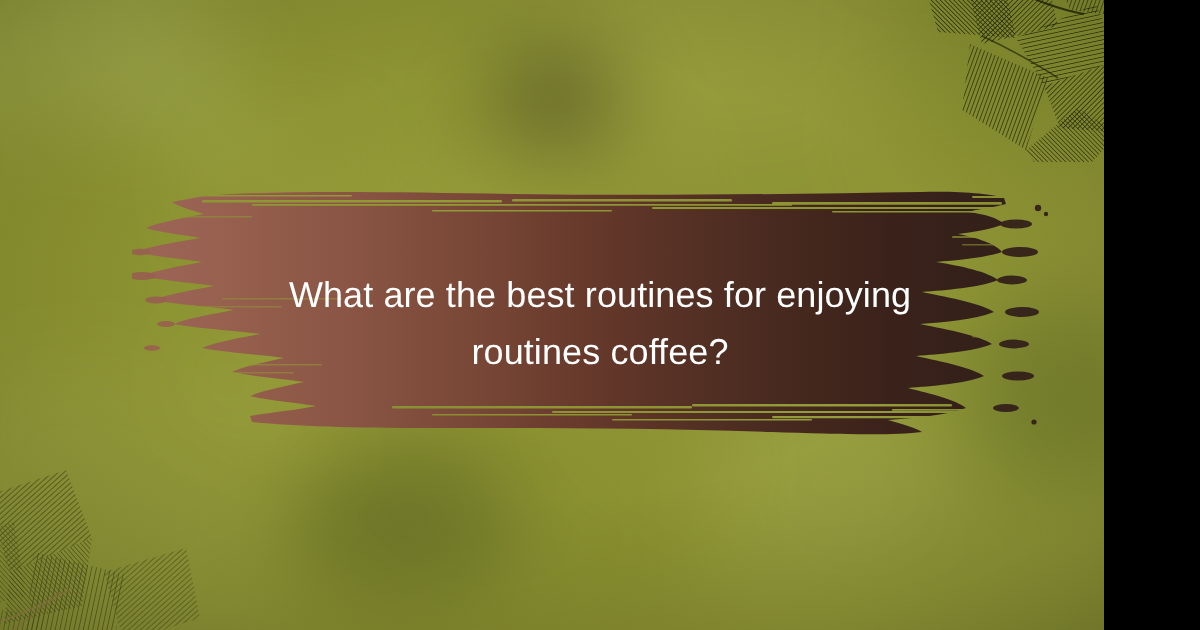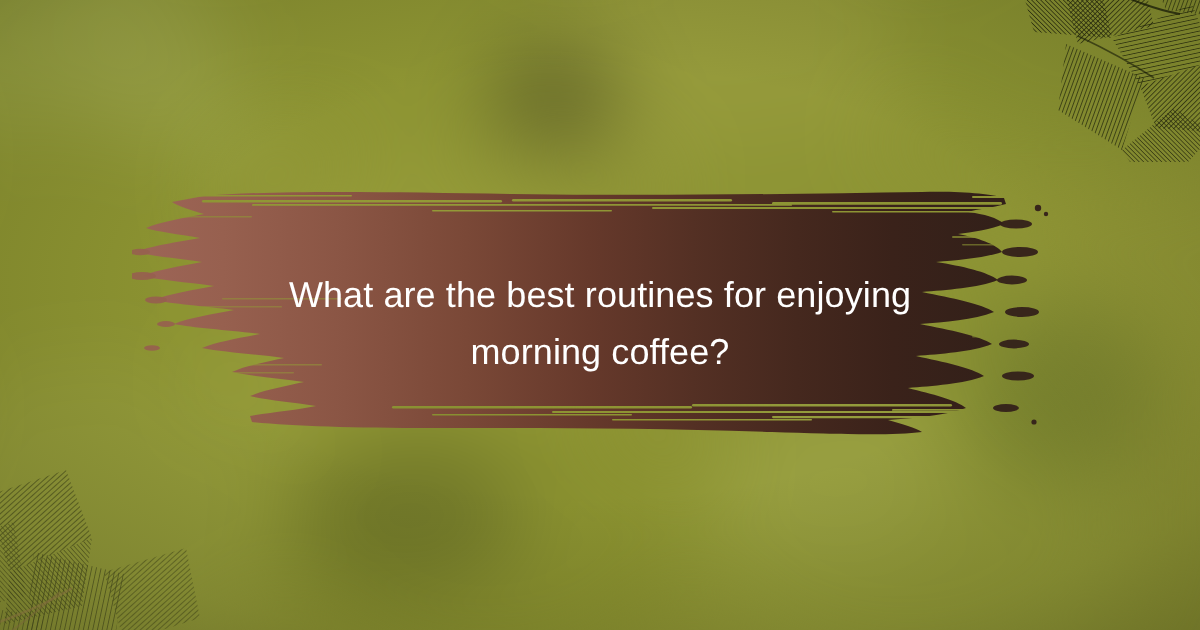--- a/index.html
+++ b/index.html
@@ -3,21 +3,21 @@
 <meta charset="utf-8">
 <title>Quote Card</title>
 <style>
   html, body {
     margin: 0;
     padding: 0;
     background: #000;
   }
   #card {
     position: relative;
-    width: 1200px;
+    width: 1104px;
     height: 630px;
     overflow: hidden;
     font-family: "Liberation Sans", sans-serif;
   }
 
   
   .bg-base {
     position: absolute;
     inset: 0;
     background: #8f9435;
@@ -280,16 +280,16 @@
         <ellipse cx="874" cy="230" rx="13" ry="4"></ellipse>
         <circle cx="906" cy="30" r="3.2"></circle>
         <circle cx="914" cy="36" r="2.2"></circle>
         <circle cx="902" cy="244" r="2.6"></circle>
       </g>
     </svg>
   </div>
 
   <div class="headline">
     <div>What are the best routines for enjoying</div>
-    <div>morning coffee?</div>
+    <div>routines coffee?</div>
   </div>
 
 </div>
 
 </body></html>

